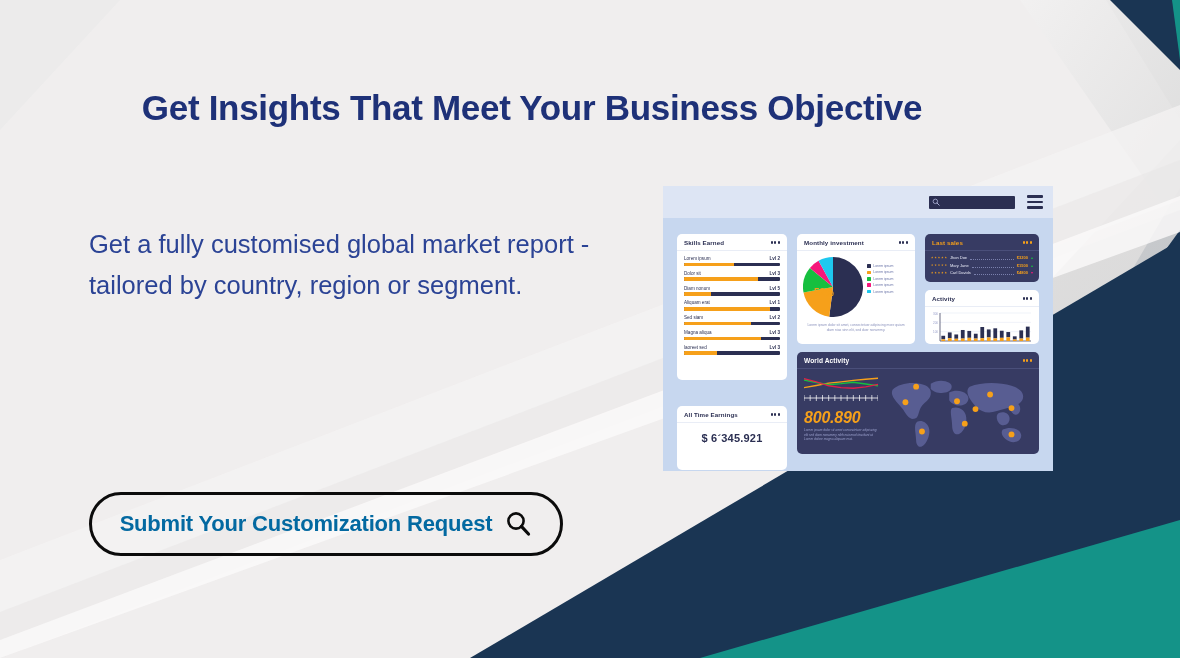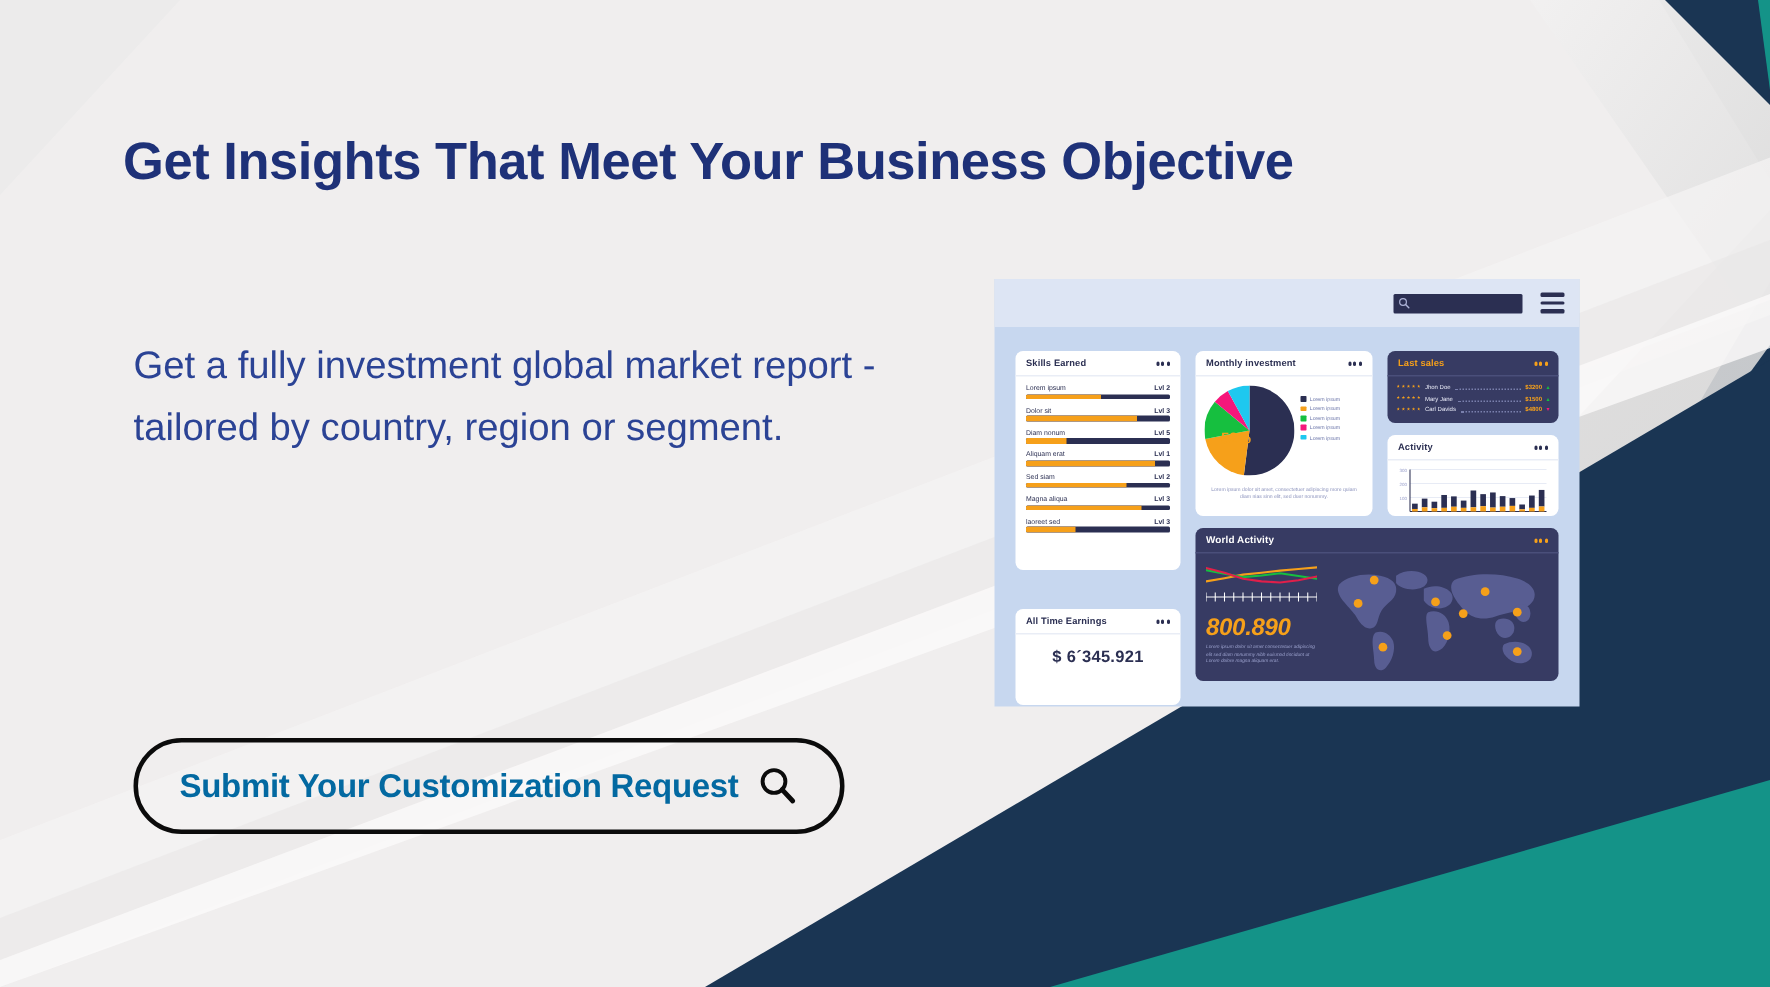--- a/index.html
+++ b/index.html
@@ -27,20 +27,21 @@
   .headline {
     position: absolute;
     left: 82px; top: 88px;
     width: 900px;
     font-size: 35px;
     font-weight: bold;
     letter-spacing: -0.3px;
     color: #1e3178;
     line-height: 1.15;
     white-space: nowrap;
+    text-align: center;
   }
 
   .body-copy {
     position: absolute;
     left: 89px; top: 183px;
     width: 545px;
     font-size: 25.5px;
     line-height: 41px;
     color: #2b4395;
   }
@@ -226,21 +227,21 @@
       <polygon points="0,612 1180,160 1180,210 0,658" fill="#e7e6e6" opacity="0.55"></polygon>
       <polygon points="0,640 1180,196 1180,232 0,658" fill="#fbfafa" opacity="0.8"></polygon>
       <polygon points="0,0 120,0 0,130" fill="#eae9e9" opacity="0.7"></polygon>
     </svg>
   </div>
 
   <h1 class="headline">Get Insights That Meet Your Business Objective</h1>
 
   <div class="body-copy">
     <div class="gap"></div>
-    <p>Get a fully investment global market report - tailored by country, region or segment.</p>
+    <p>Get a fully customised global market report - tailored by country, region or segment.</p>
   </div>
 
   <button class="cta">
     <span class="cta-label">Submit Your Customization Request</span>
     <span class="cta-icon">
       <svg width="28" height="28" viewBox="0 0 28 28" xmlns="http://www.w3.org/2000/svg">
         <circle cx="12" cy="12" r="7.6" fill="none" stroke="#0b0b0b" stroke-width="2.6"></circle>
         <line x1="17.4" y1="17.4" x2="24.5" y2="25" stroke="#0b0b0b" stroke-width="3.2" stroke-linecap="round"></line>
       </svg>
     </span>

